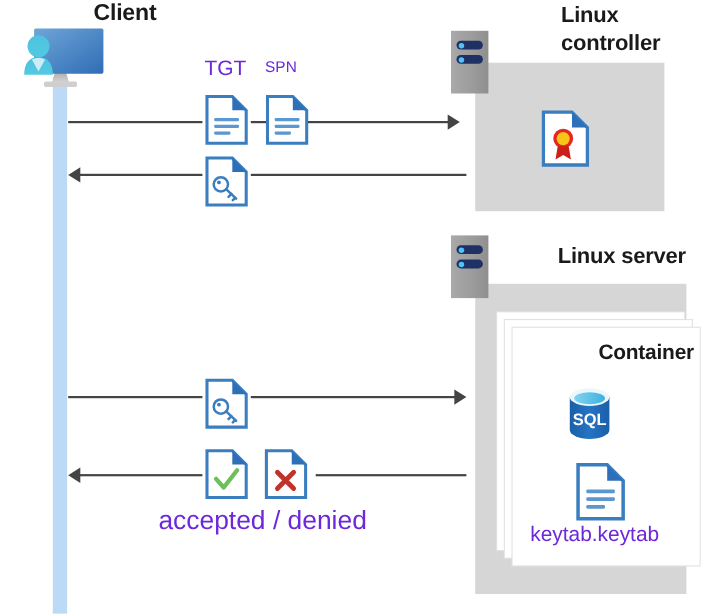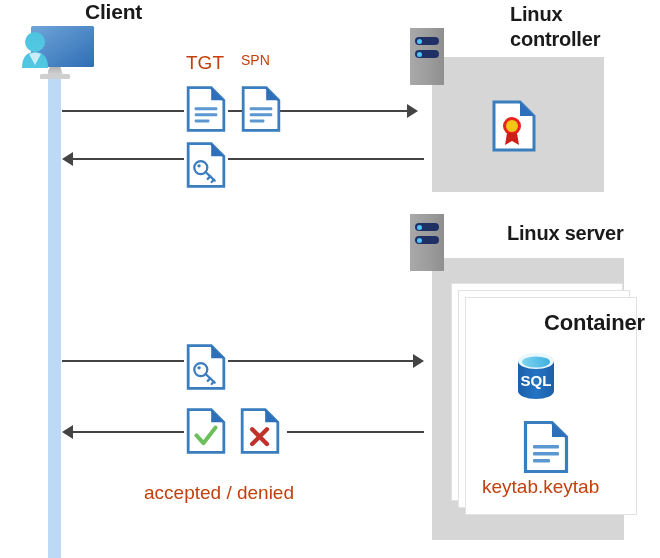--- a/index.html
+++ b/index.html
@@ -2,30 +2,30 @@
 <html><head>
 <meta charset="utf-8">
 <style>
   html,body{margin:0;padding:0;background:#ffffff;}
   body{width:660px;height:558px;position:relative;overflow:hidden;
        font-family:"Liberation Sans","DejaVu Sans",sans-serif;}
   .abs{position:absolute;}
 
   
   .ttl{font-weight:bold;color:#1a1a1a;letter-spacing:-0.2px;margin-left:47px;}
-  .lbl{color:#c2410c;}
+  .lbl{color:#6d28d9;}
 
   #client-title{left:38px;top:0px;font-size:21px;}
   #dc-title{left:463px;top:2px;font-size:20px;line-height:25px;width:180px;}
   #linux-title{left:460px;top:222px;font-size:20px;text-align:center;}
-  #container-title{left:497px;top:310px;font-size:22px;}
+  #container-title{left:497px;top:310px;font-size:19px;}
   #tgt-label{left:186px;top:52px;font-size:19px;}
   #spn-label{left:241px;top:52px;font-size:14px;}
   #keytab-label{left:482px;top:476px;font-size:19px;}
-  #accepted-denied{left:144px;top:482px;font-size:19px;}
+  #accepted-denied{left:144px;top:460px;font-size:24px;}
 
   
   #client-lifeline{left:48px;top:70px;width:13px;height:488px;background:#bcd9f5;}
 
   
   .graybox{background:#d6d6d6;}
   #dc-box{left:432px;top:57px;width:172px;height:135px;}
   #linux-box{left:432px;top:258px;width:192px;height:282px;}
 
   

